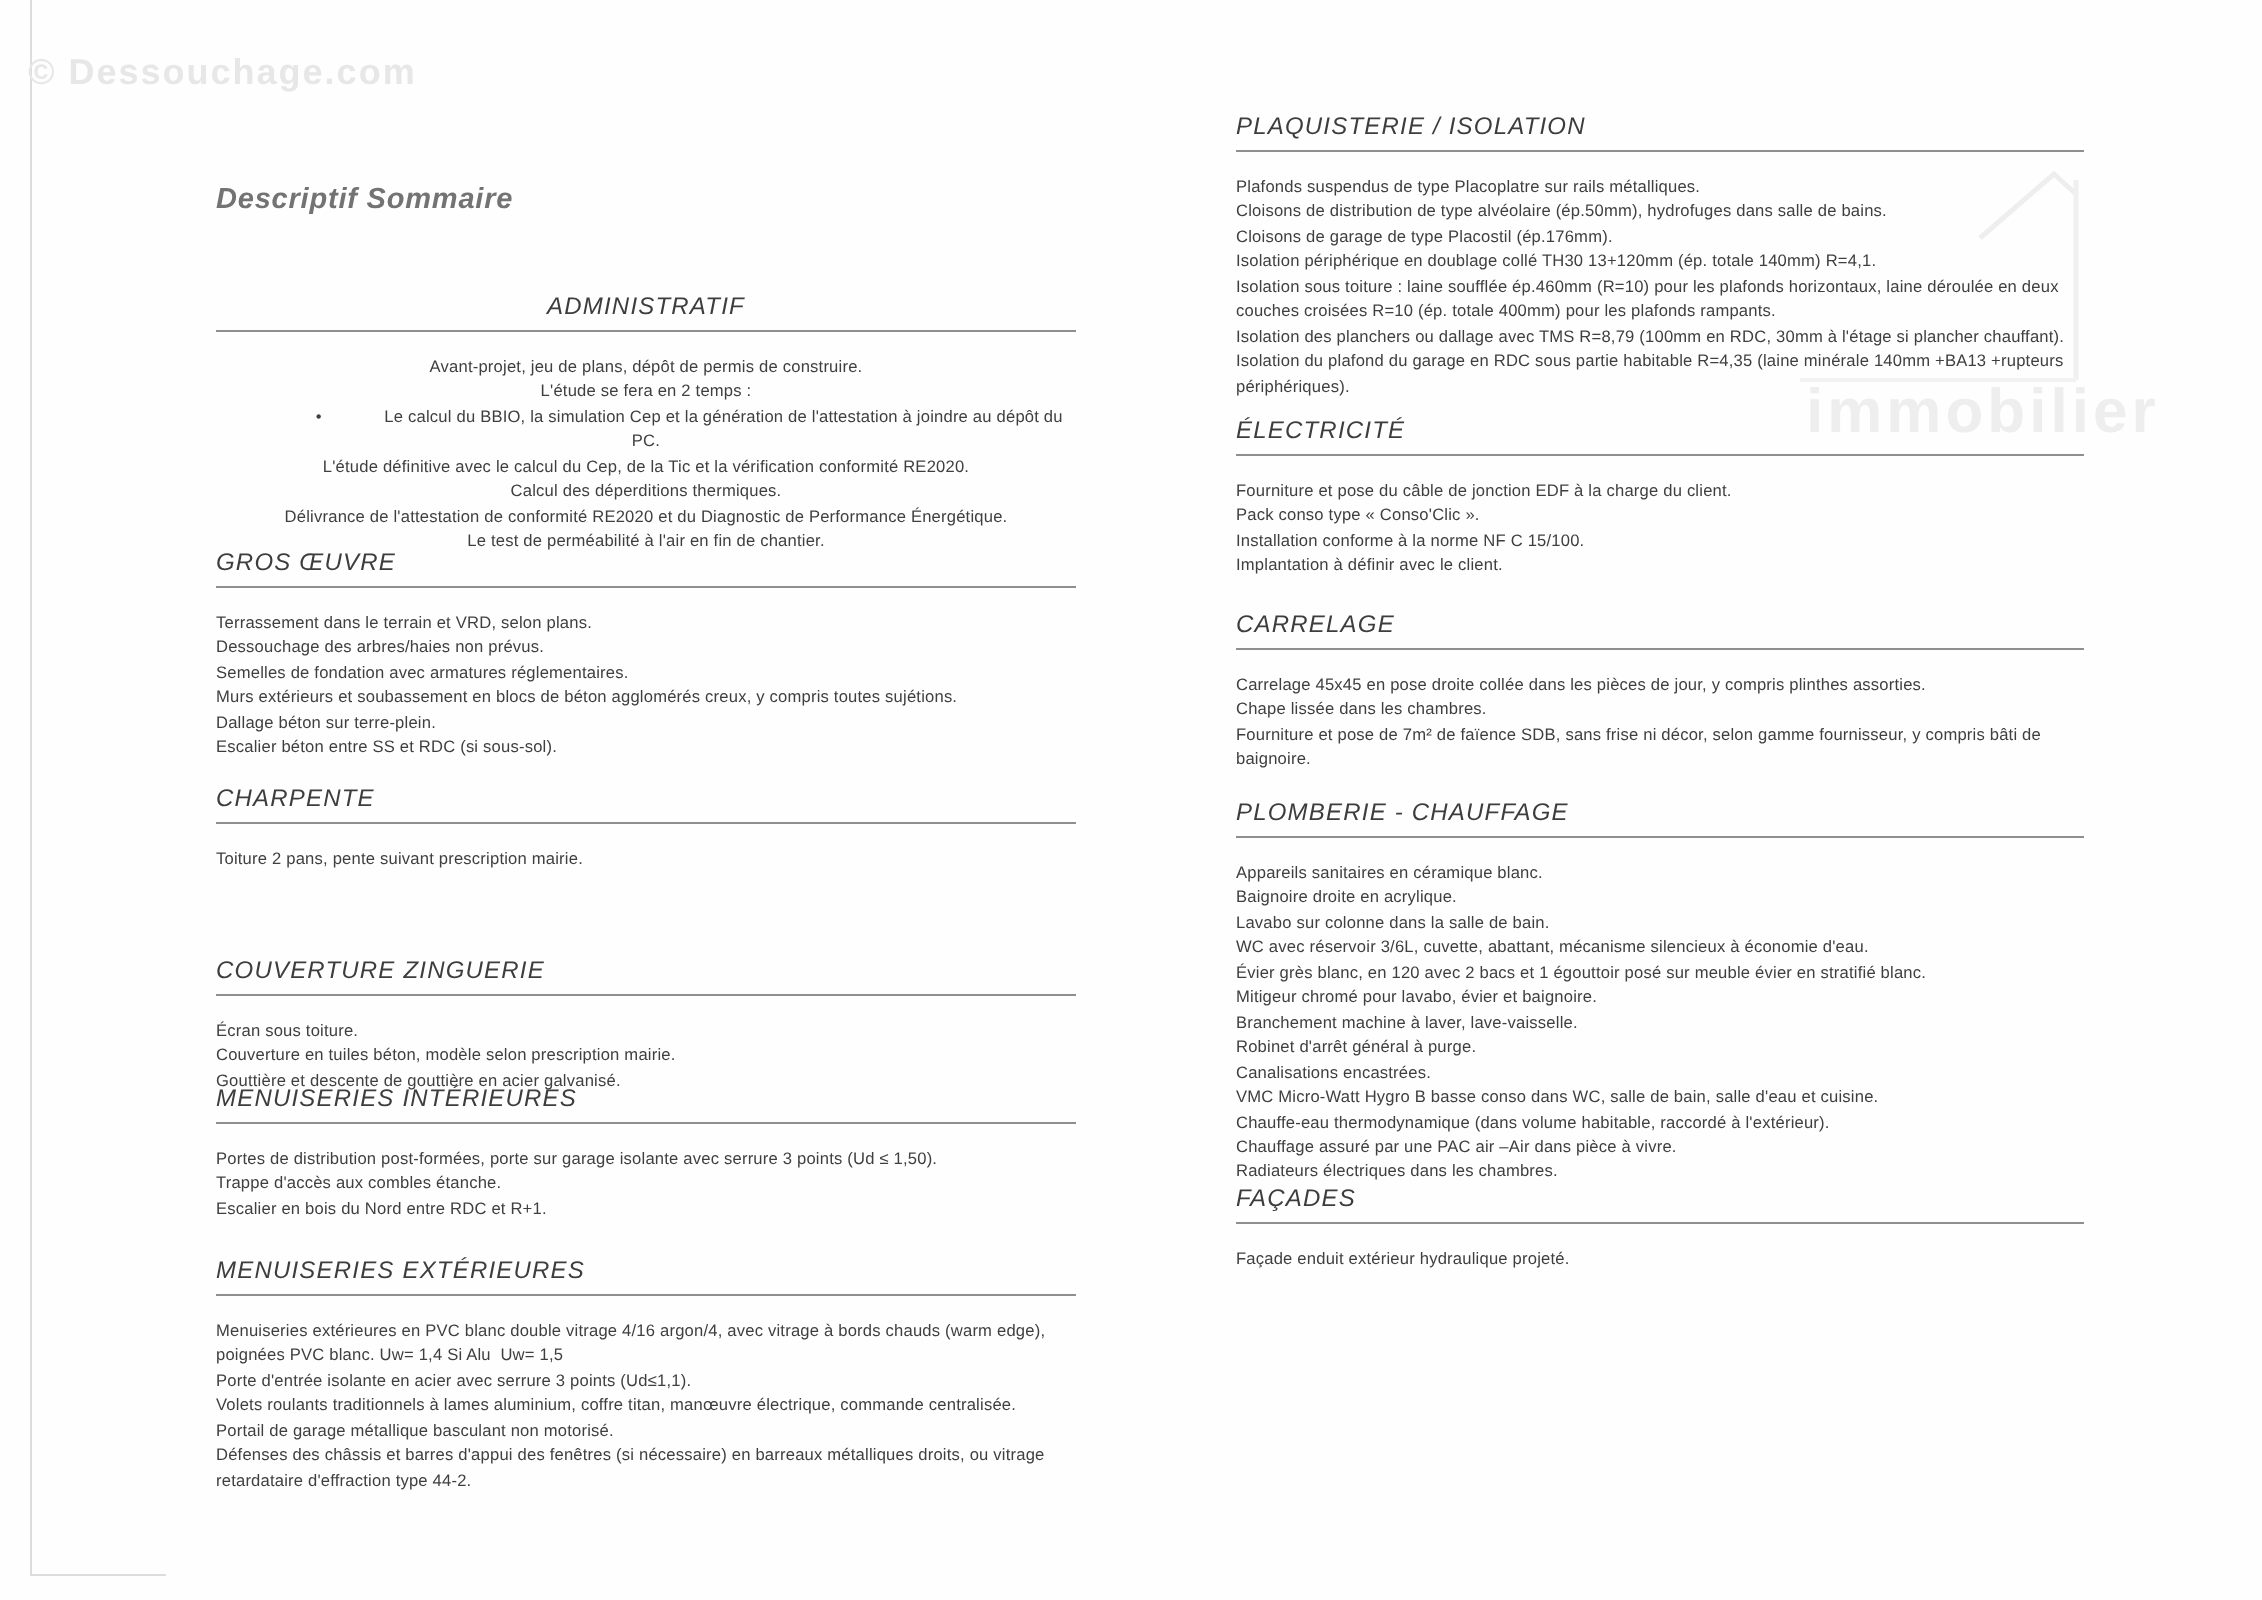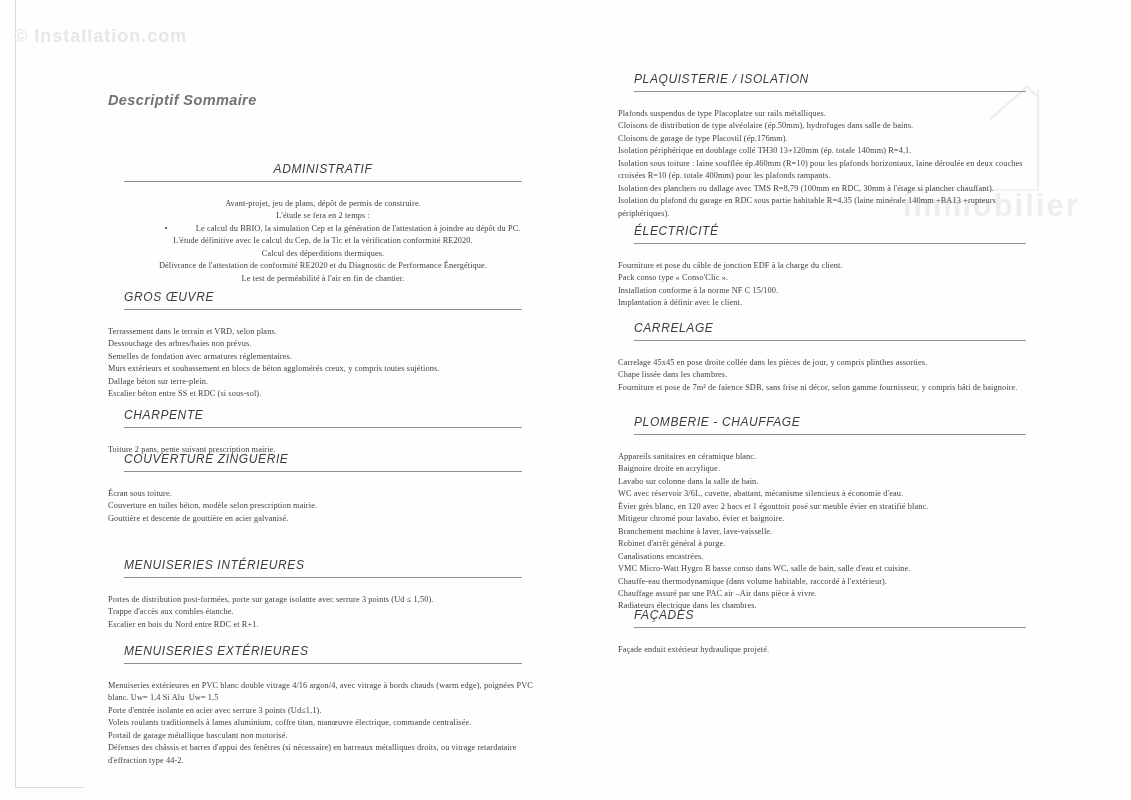--- a/index.html
+++ b/index.html
@@ -76,60 +76,59 @@
   section.section {
     position: absolute;
     left: 0;
     width: 100%;
   }
 
   
   .col-left  section.section:nth-of-type(1) { top: 146px; text-align: center; }
   .col-left  section.section:nth-of-type(2) { top: 274px; }
   .col-left  section.section:nth-of-type(3) { top: 392px; }
-  .col-left  section.section:nth-of-type(4) { top: 436px; }
+  .col-left  section.section:nth-of-type(4) { top: 478px; }
   .col-left  section.section:nth-of-type(5) { top: 542px; }
   .col-left  section.section:nth-of-type(6) { top: 628px; }
 
   .col-right section.section:nth-of-type(1) { top: 56px;  }
   .col-right section.section:nth-of-type(2) { top: 208px; }
   .col-right section.section:nth-of-type(3) { top: 305px; }
   .col-right section.section:nth-of-type(4) { top: 399px; }
   .col-right section.section:nth-of-type(5) { top: 592px; }
 
   .sec-heading {
-    margin: 16px;
+    margin: 0;
     font-size: 12px;
     font-weight: normal;
     font-style: italic;
     color: #3d3d3d;
     letter-spacing: 0.6px;
     padding-bottom: 5px;
     border-bottom: 1px solid #8f8f8f;
   }
 
   .sec-body {
-    margin-top: 1px;
-    font-family: Liberation Serif, serif;
+    margin-top: 11px;
   }
   .line {
     font-size: 8.3px;
     line-height: 12.45px;
     color: #3f3f3f;
     white-space: pre-wrap;
     letter-spacing: 0.1px;
   }
 </style>
 </head>
 <body>
 
 <div class="scan-edge-v"></div>
 <div class="scan-edge-h"></div>
 
-<div class="wm-topleft">© Installation.com</div>
+<div class="wm-topleft">© Dessouchage.com</div>
 <svg class="wm-logo" width="180" height="150" viewBox="0 0 180 150">
   <polyline points="110,64 147,32 158,42" fill="none" stroke="#efeeef" stroke-width="2.5"></polyline>
   <line x1="158" y1="35" x2="158" y2="135" stroke="#f1f0f1" stroke-width="2.5"></line>
   <line x1="20" y1="135" x2="158" y2="135" stroke="#f3f2f3" stroke-width="2"></line>
 </svg>
 <div class="wm-brand">immobilier</div>
 
 <h1 class="doc-title">Descriptif Sommaire</h1>
 
 <div class="col col-left" id="col-left">
@@ -227,21 +226,21 @@
         <div class="line">Lavabo sur colonne dans la salle de bain.</div>
         <div class="line">WC avec réservoir 3/6L, cuvette, abattant, mécanisme silencieux à économie d'eau.</div>
         <div class="line">Évier grès blanc, en 120 avec 2 bacs et 1 égouttoir posé sur meuble évier en stratifié blanc.</div>
         <div class="line">Mitigeur chromé pour lavabo, évier et baignoire.</div>
         <div class="line">Branchement machine à laver, lave-vaisselle.</div>
         <div class="line">Robinet d'arrêt général à purge.</div>
         <div class="line">Canalisations encastrées.</div>
         <div class="line">VMC Micro-Watt Hygro B basse conso dans WC, salle de bain, salle d'eau et cuisine.</div>
         <div class="line">Chauffe-eau thermodynamique (dans volume habitable, raccordé à l'extérieur).</div>
         <div class="line">Chauffage assuré par une PAC air –Air dans pièce à vivre.</div>
-        <div class="line">Radiateurs électrique dans les chambres.</div>
+        <div class="line">Radiateurs électriques dans les chambres.</div>
       </div>
     </section>
     <section class="section">
       <h2 class="sec-heading">FAÇADES</h2>
       <div class="sec-body">
         <div class="line">Façade enduit extérieur hydraulique projeté.</div>
       </div>
     </section>
   </div>
 

